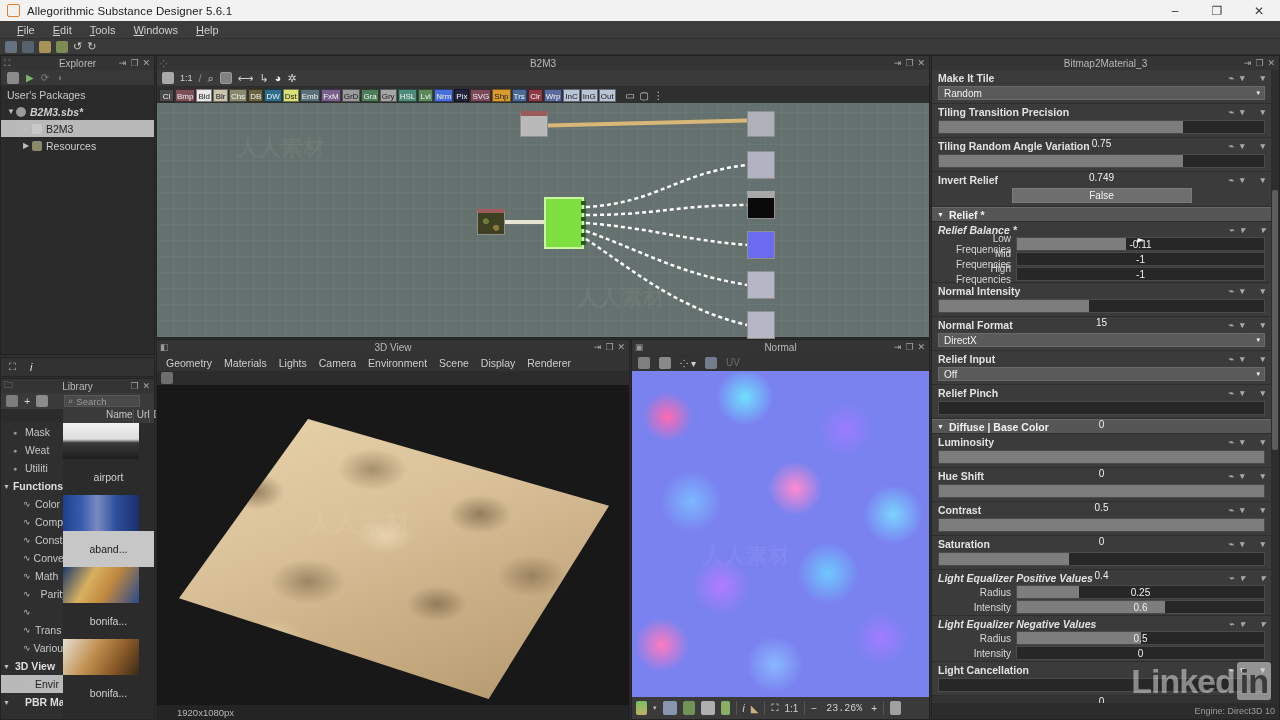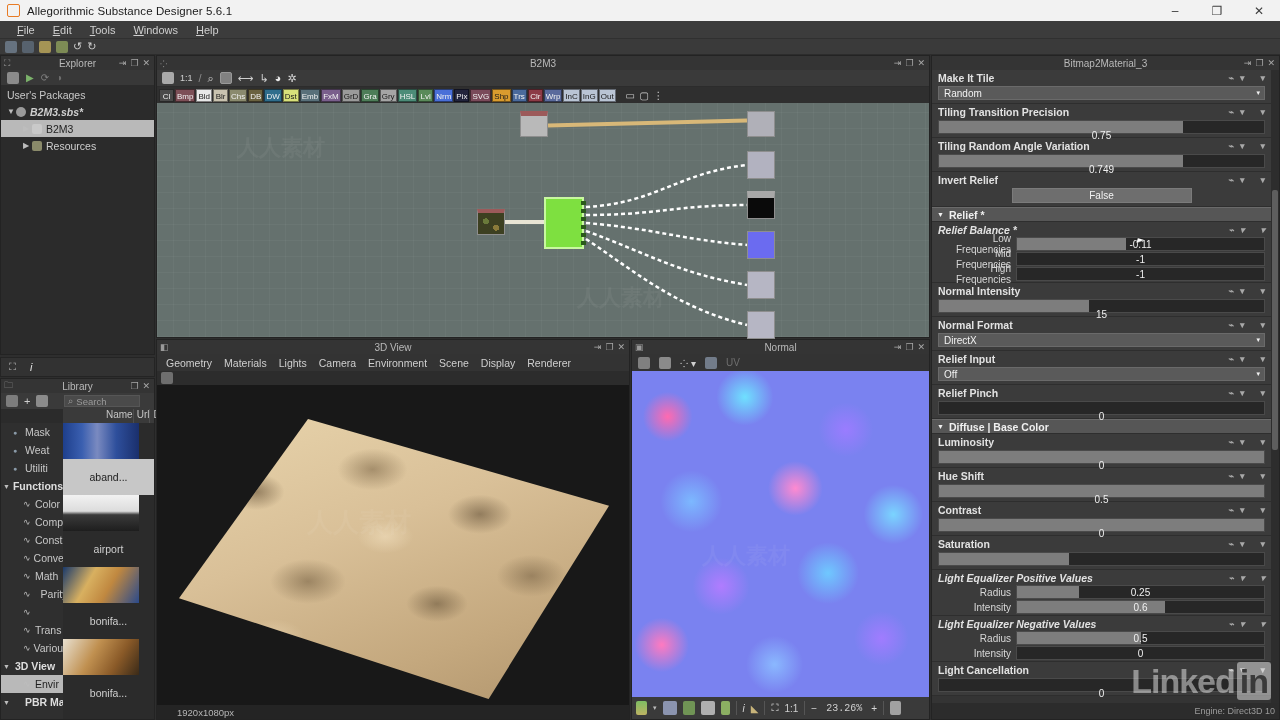--- a/index.html
+++ b/index.html
@@ -104,21 +104,21 @@
   .n-status .sep{ width:1px;height:14px;background:#555;}
 
   
   #props{ left:931px; top:55px; width:349px; height:665px; background:#343434;}
   .pbody{ position:absolute; left:0; right:8px; top:14px; bottom:16px; overflow:hidden; }
   .prow{ background:#3b3b3b; border-bottom:1px solid #2e2e2e; padding:0 6px; }
   .plabel{ display:flex; align-items:center; height:15px; font-weight:bold; font-size:10.5px; color:#e2e2e2; }
   .plabel .ctl{ margin-left:auto; display:flex; gap:6px; align-items:center; color:#a9a9a9; font-size:9px;}
   .pslider{ position:relative; height:14px; background:#272727; border:1px solid #4a4a4a; margin:1px 0 3px 0;}
   .pslider .fill{ position:absolute; left:0; top:0; bottom:0; background:#7d7d7d; }
-  .pslider .val{ position:absolute; left:0; right:0; top:8px; height:100%; display:flex; align-items:center; justify-content:center;
+  .pslider .val{ position:absolute; left:0; right:0; top:16px; height:100%; display:flex; align-items:center; justify-content:center;
     font-size:10px; color:#f0f0f0; }
   .pcombo{ position:relative; height:14px; background:#5a5a5a; border:1px solid #6a6a6a; margin:1px 0 3px 0;
     display:flex; align-items:center; padding-left:5px; font-size:10px; color:#f2f2f2;}
   .pcombo .car{ position:absolute; right:4px; font-size:7px;}
   .pbutton{ height:15px; width:180px; margin:1px auto 3px auto; background:#6e6e6e; border:1px solid #7b7b7b;
     display:flex; align-items:center; justify-content:center; font-size:10px; color:#f4f4f4;}
   .psection{ background:#565656; border-top:1px solid #6a6a6a; border-bottom:1px solid #2e2e2e;
     height:15px; display:flex; align-items:center; padding-left:5px; font-weight:bold; font-size:10.5px; color:#f0f0f0;}
   .subhead{ display:flex; align-items:center; height:15px; font-style:italic; font-weight:bold; font-size:10.5px; color:#e2e2e2;}
   .subhead .ctl{ margin-left:auto; display:flex; gap:6px; align-items:center; color:#a9a9a9; font-size:9px;}
@@ -297,27 +297,27 @@
           <div class="lrow ind2 sel">
             <span style="width: 9px; display: inline-block; font-size: 9px; color: rgb(189, 189, 189);">∿</span>
             <span style="margin-left: 3px;">Envir</span>
           </div>
           <div class="lrow ind0 grp">
             <span style="width: 9px; display: inline-block; font-size: 7px; color: rgb(189, 189, 189);">▼</span>
             <span style="margin-left: 15px;">PBR Mat</span>
           </div>
         </div>
       <div class="libright" id="library-results">
+          <div class="libitem">
+            <div class="libthumb" style="background: linear-gradient(rgb(242, 242, 242) 0%, rgb(220, 220, 220) 45%, rgb(58, 58, 58) 55%, rgb(30, 30, 30) 100%);"></div>
+            <div class="libname">airport</div>
+          </div>
           <div class="libitem light">
             <div class="libthumb" style="background: linear-gradient(90deg, rgb(30, 63, 140) 0%, rgb(58, 95, 176) 25%, rgb(122, 138, 192) 45%, rgb(46, 79, 156) 70%, rgb(26, 47, 108) 100%);"></div>
             <div class="libname">aband...</div>
-          </div>
-          <div class="libitem">
-            <div class="libthumb" style="background: linear-gradient(rgb(242, 242, 242) 0%, rgb(220, 220, 220) 45%, rgb(58, 58, 58) 55%, rgb(30, 30, 30) 100%);"></div>
-            <div class="libname">airport</div>
           </div>
           <div class="libitem">
             <div class="libthumb" style="background: linear-gradient(120deg, rgb(26, 58, 108) 0%, rgb(216, 176, 96) 35%, rgb(192, 136, 64) 60%, rgb(42, 74, 140) 100%);"></div>
             <div class="libname">bonifa...</div>
           </div>
           <div class="libitem">
             <div class="libthumb" style="background: linear-gradient(120deg, rgb(232, 224, 208) 0%, rgb(192, 144, 80) 40%, rgb(138, 90, 40) 70%, rgb(58, 42, 24) 100%);"></div>
             <div class="libname">bonifa...</div>
           </div>
         </div>
@@ -715,20 +715,21 @@
           <div class="plabel">
             <span>Saturation</span>
             <span class="ctl">
               <span>⌁</span>
               <span>▾</span>
               <span style="margin-left:10px">▾</span>
             </span>
           </div>
           <div class="pslider">
             <span class="fill" style="width: 40%;"></span>
+            <span class="val">0.4</span>
           </div>
         </div>
         <div class="prow">
           <div class="subhead">
             <span>Light Equalizer Positive Values</span>
             <span class="ctl">
               <span>⌁</span>
               <span>▾</span>
               <span style="margin-left:10px">▾</span>
             </span>

